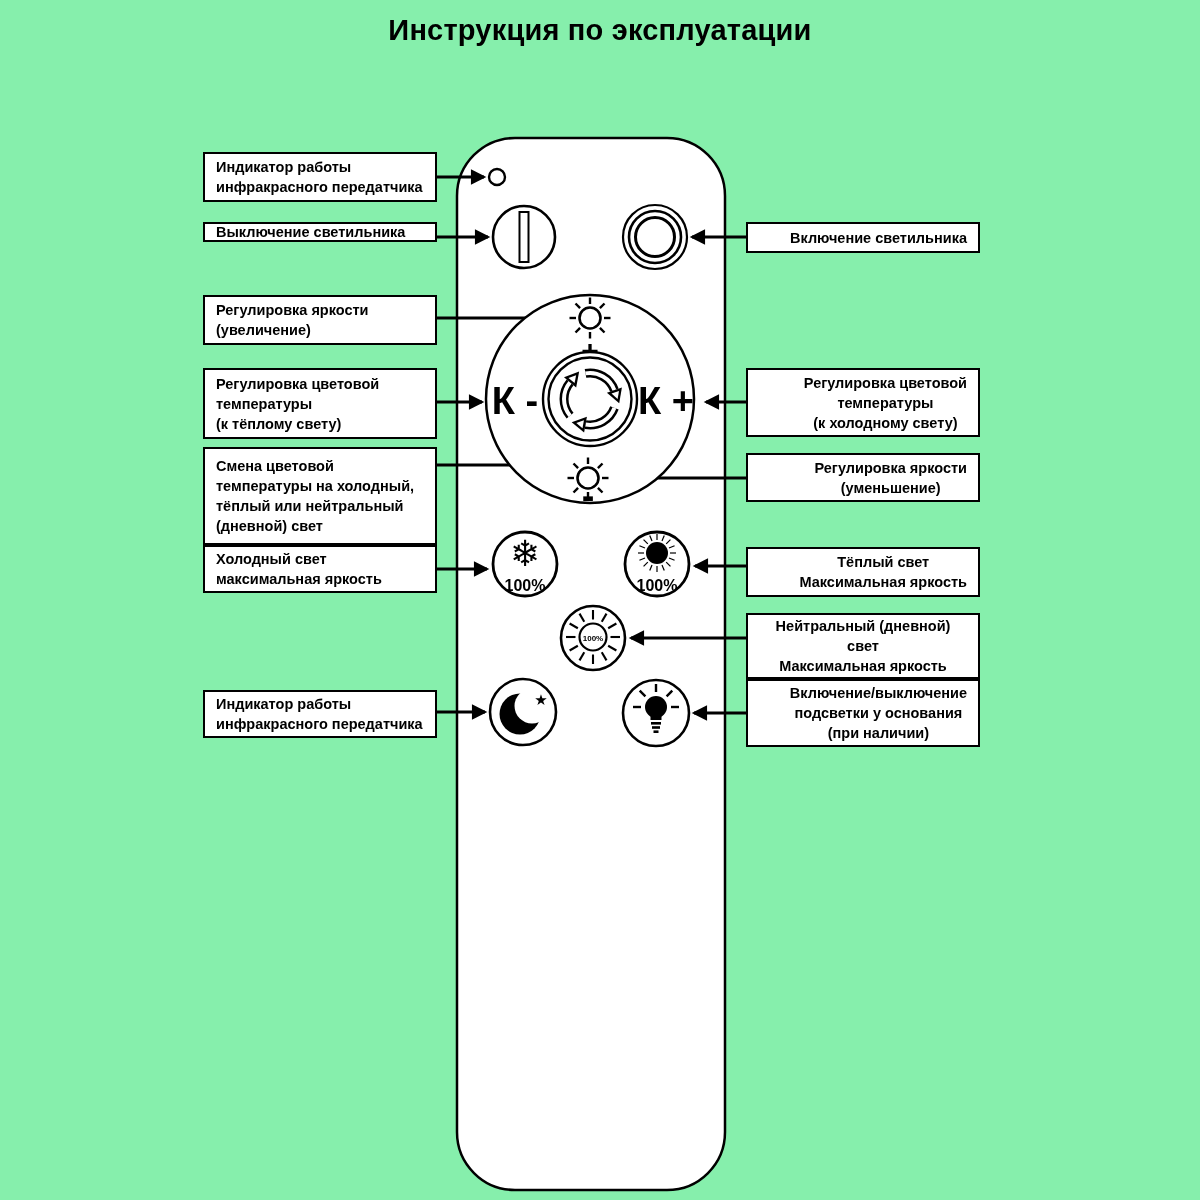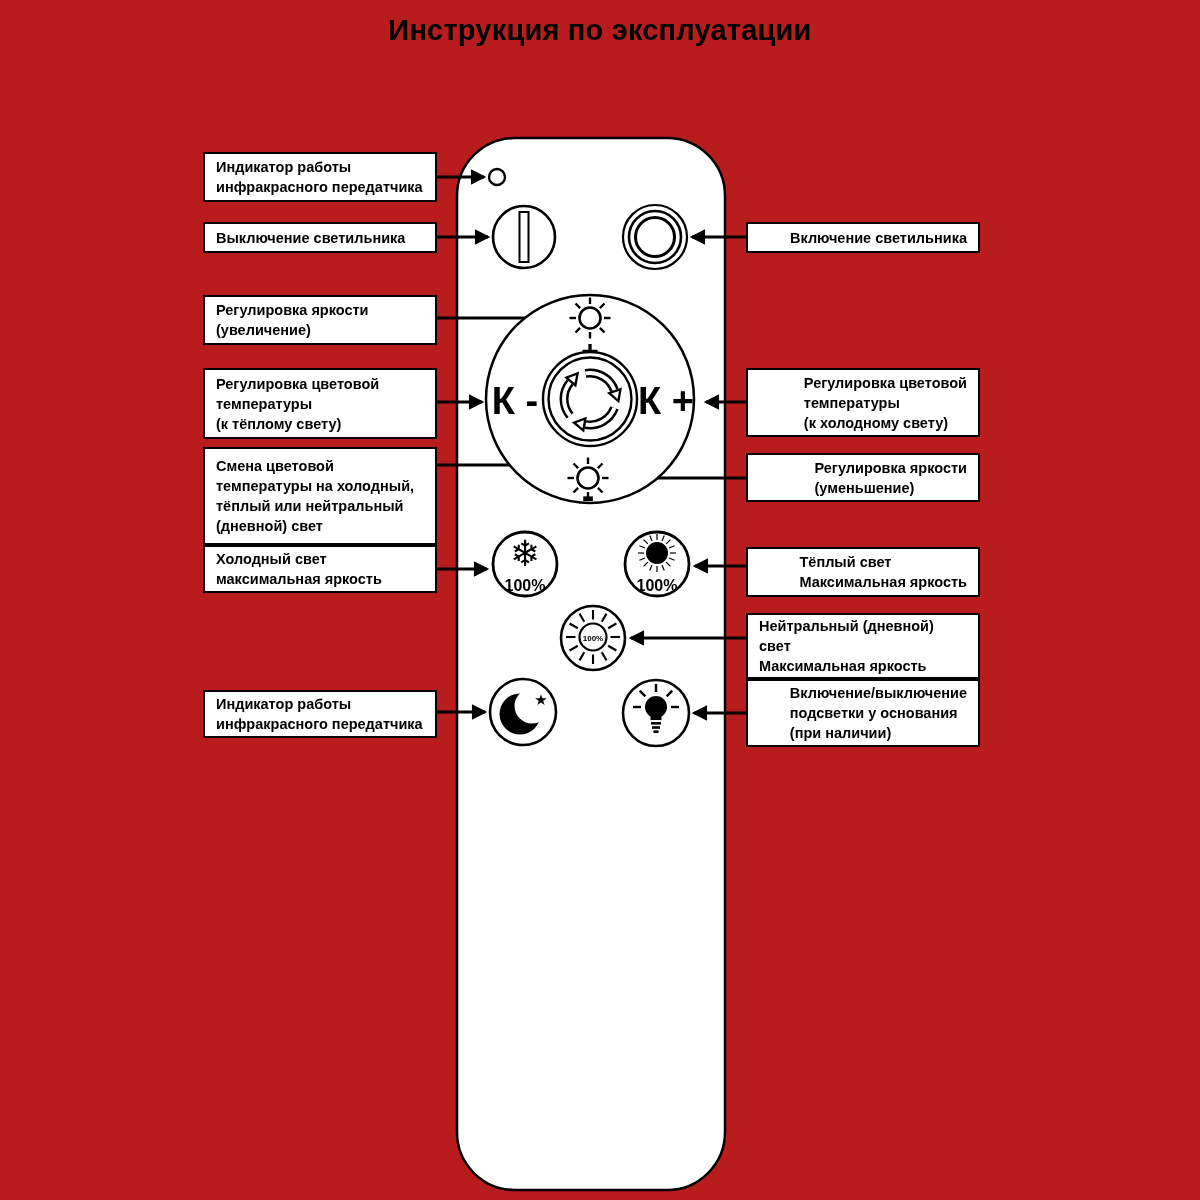--- a/index.html
+++ b/index.html
@@ -1,27 +1,27 @@
 <!DOCTYPE html>
 <html><head>
 <meta charset="utf-8">
 <style>
   html,body{margin:0;padding:0;background:#fff;}
-  #canvas{position:relative;width:1200px;height:1200px;background:#b91c1c;overflow:hidden;
+  #canvas{position:relative;width:1200px;height:1200px;background:#86efac;overflow:hidden;
           font-family:"Liberation Sans", sans-serif;color:#000;}
   .title{position:absolute;top:14px;left:0;width:100%;text-align:center;
          font-size:29px;font-weight:bold;letter-spacing:.2px;}
   .subtitle{position:absolute;top:72px;left:0;width:100%;text-align:center;
             font-size:21px;font-weight:bold;}
   svg{position:absolute;left:0;top:0;}
   .callout{position:absolute;box-sizing:border-box;border:2px solid #000;background:#fff;
            font-size:14.5px;font-weight:bold;line-height:20px;white-space:pre-line;
            display:flex;align-items:center;padding:2px 11px;}
   .lbox{left:203px;width:234px;text-align:left;justify-content:flex-start;}
-  .rbox{left:746px;width:234px;text-align:left;justify-content:flex-end;}
+  .rbox{left:746px;width:234px;text-align:center;justify-content:flex-end;}
   .svgtxt{font-family:"Liberation Sans", sans-serif;font-weight:bold;fill:#000;}
 </style>
 </head>
 <body>
 
 <div id="canvas">
 
   <div class="title">Инструкция по эксплуатации</div>
 
   <svg width="1200" height="1200" viewBox="0 0 1200 1200">
@@ -179,21 +179,21 @@
         <rect x="650.5" y="715" width="11" height="5" fill="#000"></rect>
         <rect x="651" y="722" width="10" height="2.6" fill="#000"></rect>
         <rect x="652" y="726.2" width="8" height="2.6" fill="#000"></rect>
         <rect x="653.5" y="730.4" width="5" height="2.6" fill="#000"></rect>
       </g>
     </g>
   </svg>
 
   <div class="callout lbox" style="top:152px;height:50px;">Индикатор работы
 инфракрасного передатчика</div>
-  <div class="callout lbox" style="top:222px;height:31px;">Выключение светильника</div>
+  <div class="callout lbox" style="top:222px;height:20px;">Выключение светильника</div>
   <div class="callout lbox" style="top:295px;height:50px;">Регулировка яркости
 (увеличение)</div>
   <div class="callout lbox" style="top:368px;height:71px;">Регулировка цветовой
 температуры
 (к тёплому свету)</div>
   <div class="callout lbox" style="top:447px;height:98px;">Смена цветовой
 температуры на холодный,
 тёплый или нейтральный
 (дневной) свет</div>
   <div class="callout lbox" style="top:545px;height:48px;">Холодный свет

